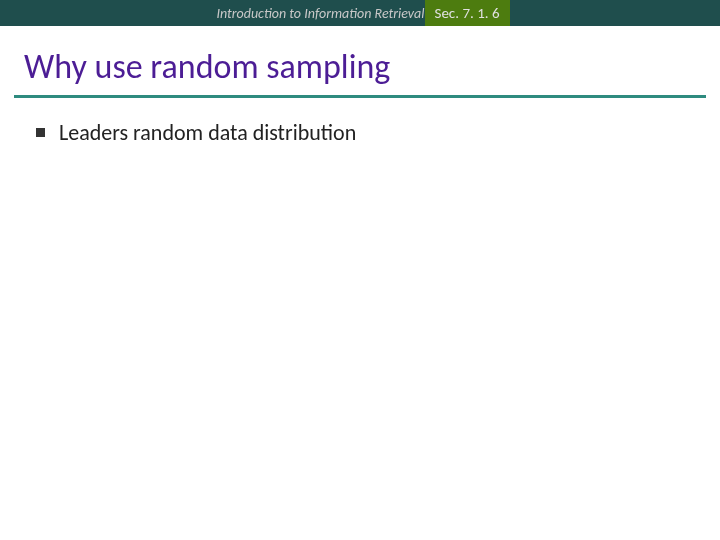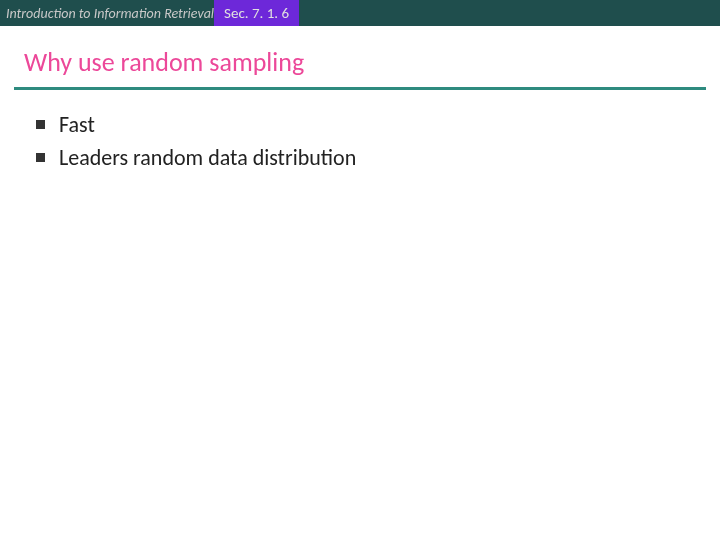--- a/index.html
+++ b/index.html
@@ -12,46 +12,46 @@
       height: 540px;
       background: #ffffff;
       font-family: Calibri, "Segoe UI", Arial, sans-serif;
       overflow: hidden;
     }
     .header {
       width: 100%;
       height: 26px;
       background: #1f4e4d;
       display: flex;
-      justify-content: flex-start;
+      justify-content: center;
       align-items: center;
       color: #d0d0d0;
     }
     .header-left {
       font-style: italic;
       font-size: 14px;
       padding-left: 6px;
       color: #c8c8c8;
     }
     .header-right {
-      background: #6d28d9;
+      background: #4d7c0f;
       height: 100%;
       display: flex;
       align-items: center;
       padding: 0 10px;
       font-size: 15px;
       color: #e0e0e0;
     }
     .title-area {
       padding: 22px 24px 6px 24px;
     }
     .title {
-      font-size: 26px;
+      font-size: 34px;
       font-weight: 400;
-      color: #ec4899;
+      color: #4c1d95;
       line-height: 1.1;
     }
     .underline {
       height: 3px;
       background: #2e8b7f;
       margin: 4px 14px 0 14px;
     }
     .content {
       padding: 20px 36px 0 36px;
     }
@@ -86,20 +86,16 @@
 
 <div class="title-area">
   <h1 class="title">Why use random sampling</h1>
 </div>
 <div class="underline"></div>
 
 <div class="content">
   <ul class="bullet-list">
     <li class="bullet-item">
       <span class="bullet-marker"></span>
-      <span>Fast</span>
-    </li>
-    <li class="bullet-item">
-      <span class="bullet-marker"></span>
       <span>Leaders random data distribution</span>
     </li>
   </ul>
 </div>
 
 </body></html>

